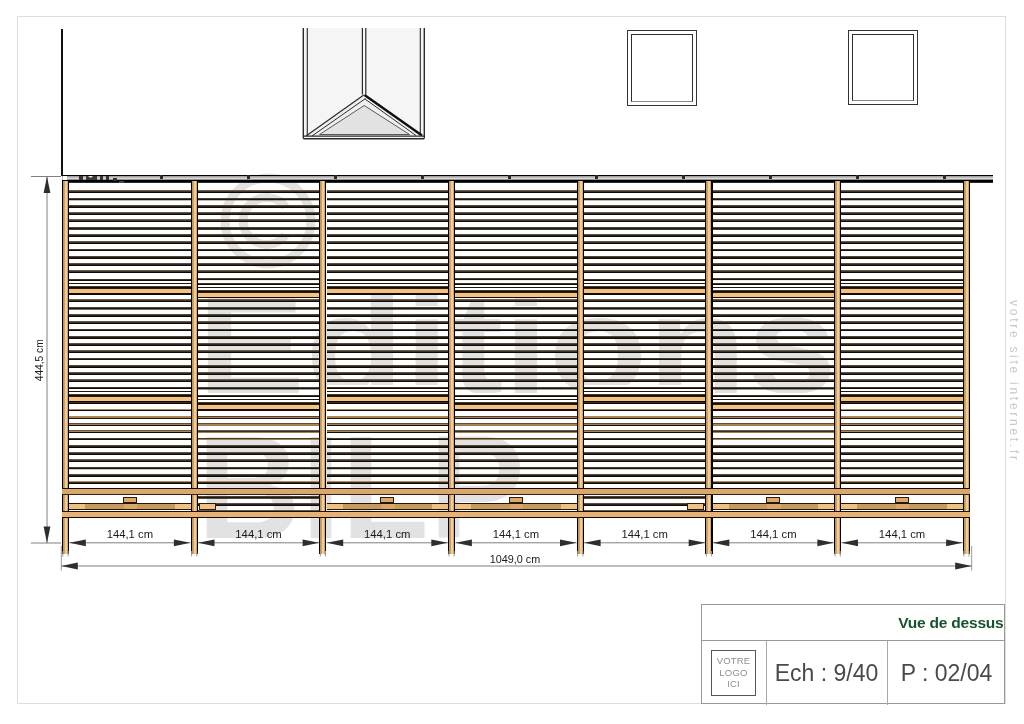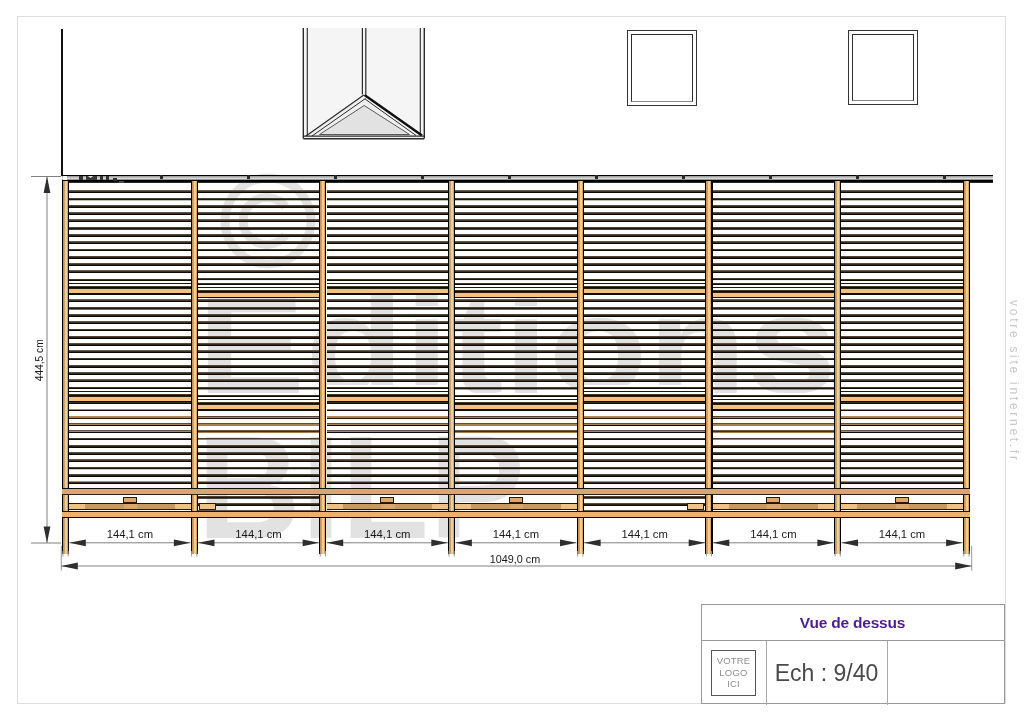--- a/index.html
+++ b/index.html
@@ -225,22 +225,23 @@
 
 <svg class="abs" style="left:0;top:0;" width="1024" height="724" viewBox="0 0 1024 724">
 
   <text transform="translate(43,381.3) rotate(-90)" font-family="Liberation Sans" font-size="11" fill="#1a1a1a" textLength="42" lengthAdjust="spacingAndGlyphs">444,5 cm</text>
 
   <text x="489.8" y="562.5" font-family="Liberation Sans" font-size="11" fill="#1a1a1a" textLength="50.5" lengthAdjust="spacingAndGlyphs">1049,0 cm</text>
 </svg>
 
 <div class="abs" style="left:700.5px;top:604px;width:304px;height:100px;border:1px solid #999;box-sizing:border-box;background:#fff;">
 
-  <div class="abs" style="left:0;top:0;width:100%;height:35.5px;border-bottom:1px solid #999;box-sizing:border-box;text-align:center;line-height:35px;font-size:15.5px;font-weight:bold;color:#4c1d95;letter-spacing:-0.2px;">Vue de dessus</div>
+  <div class="abs" style="left:0;top:0;width:100%;height:35.5px;border-bottom:1px solid #999;box-sizing:border-box;text-align:right;line-height:35px;font-size:15.5px;font-weight:bold;color:#14532d;letter-spacing:-0.2px;">Vue de dessus</div>
 
   <div class="abs" style="left:64px;top:35.5px;width:1px;height:64.5px;background:#aaa;"></div>
   <div class="abs" style="left:185px;top:35.5px;width:1px;height:64.5px;background:#aaa;"></div>
 
   <div class="abs" style="left:9.5px;top:44.5px;width:45px;height:46px;border:1.3px solid #555;box-sizing:border-box;text-align:center;font-size:9.5px;color:#8e8e8e;line-height:11.5px;padding-top:4.5px;letter-spacing:0.2px;">VOTRE<br>LOGO<br>ICI</div>
 
   <div class="abs" style="left:65px;top:35.5px;width:120px;height:64.5px;text-align:center;line-height:64.5px;font-size:23px;color:#4a4a4a;">Ech : 9/40</div>
 
+  <div class="abs" style="left:186px;top:35.5px;width:118px;height:64.5px;text-align:center;line-height:64.5px;font-size:23px;color:#4a4a4a;">P : 02/04</div>
 </div>
 
 </body></html>

